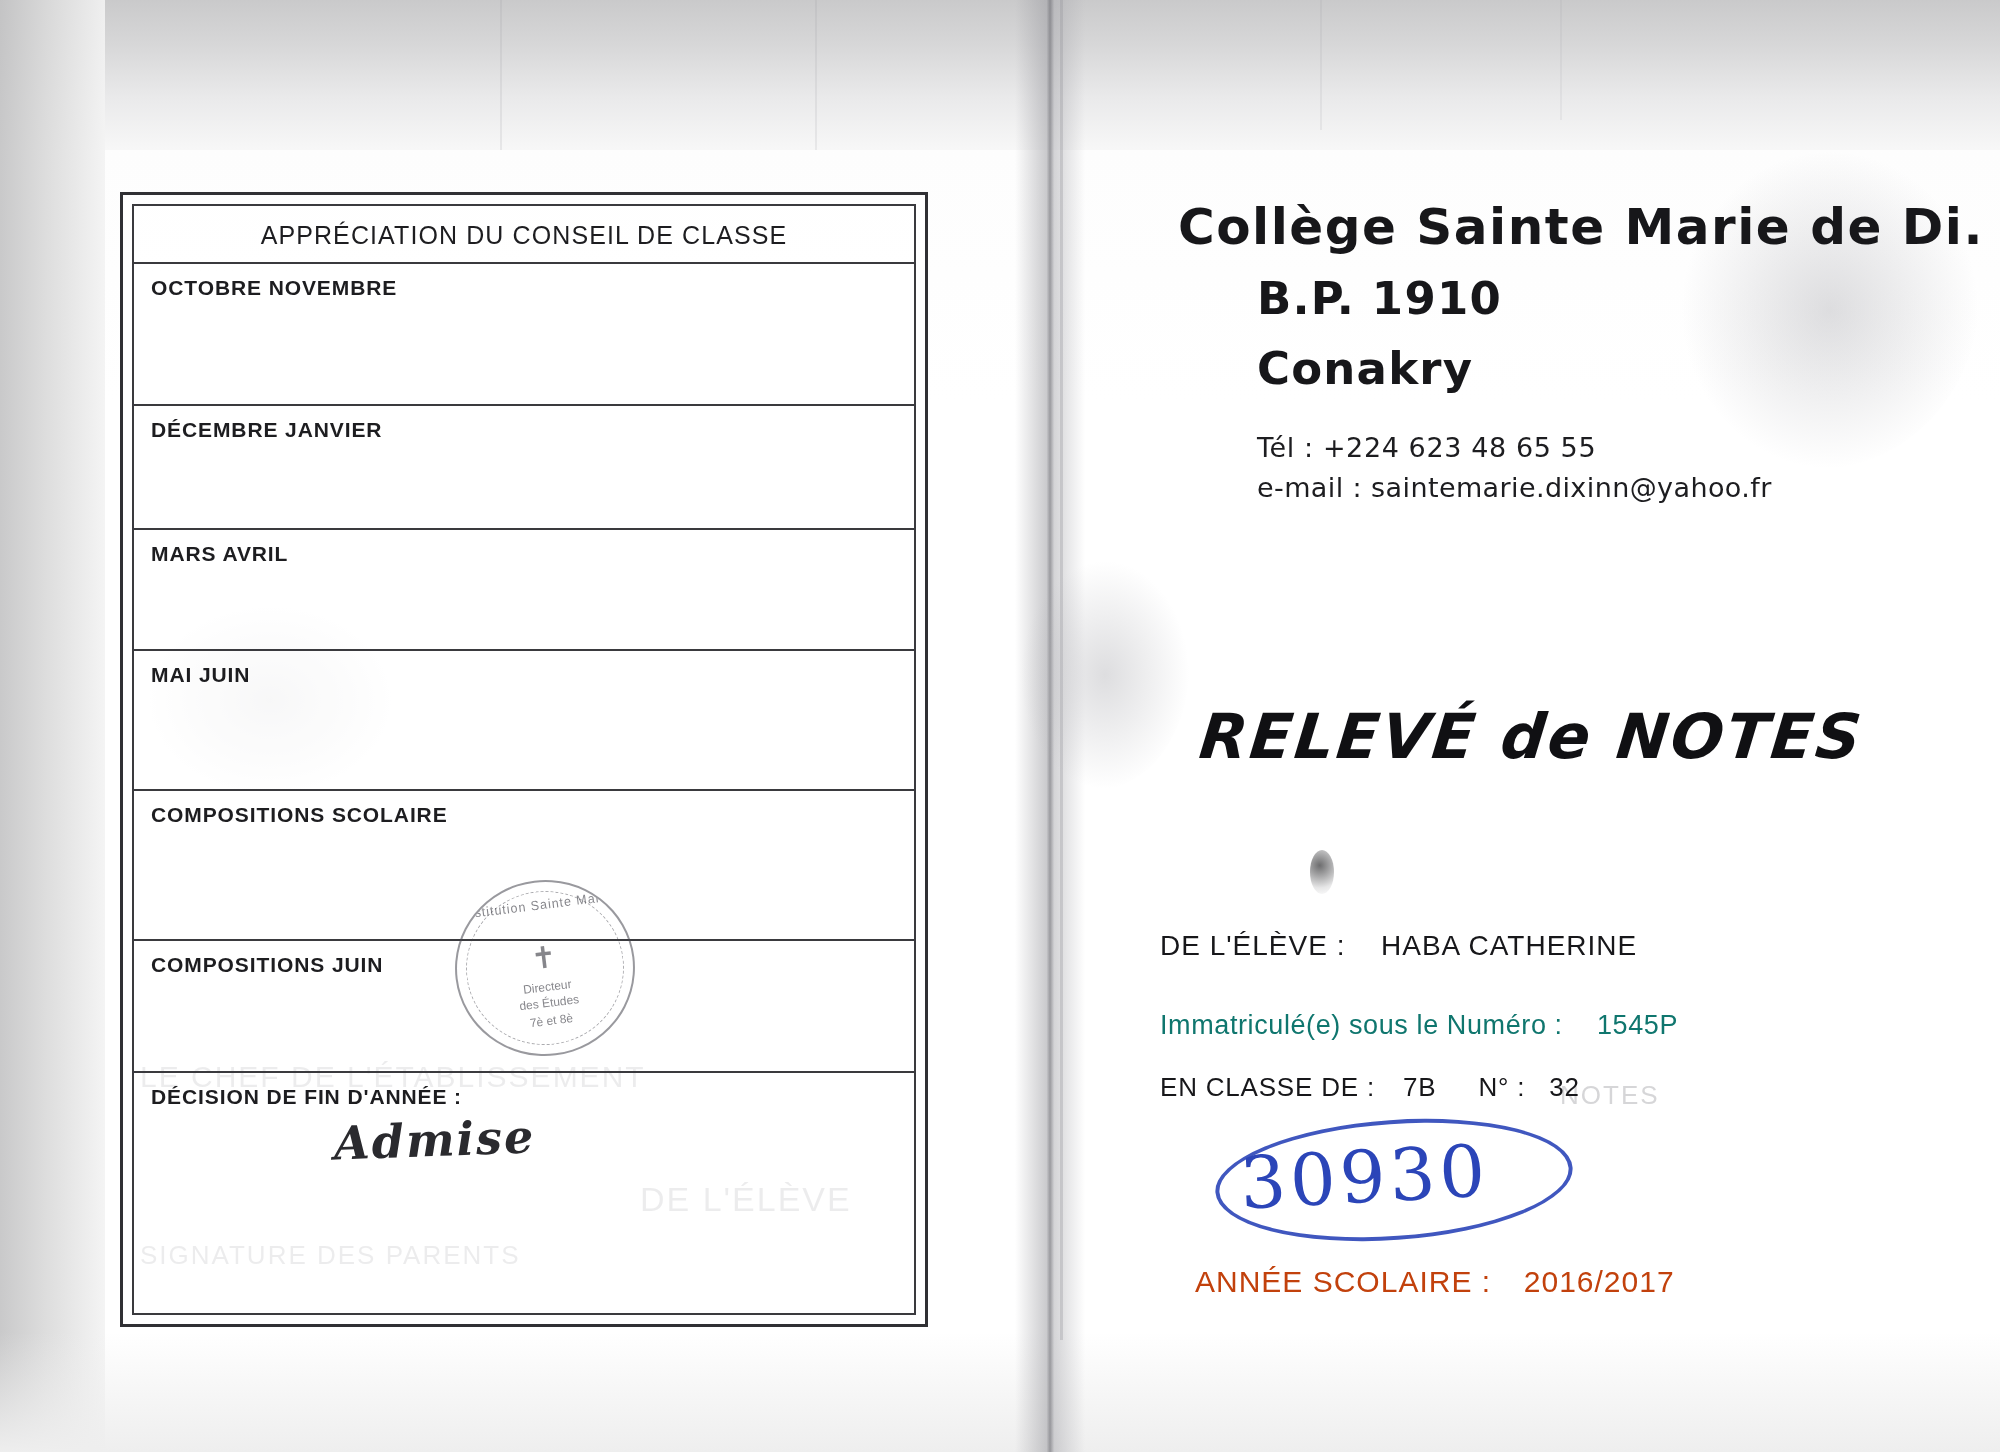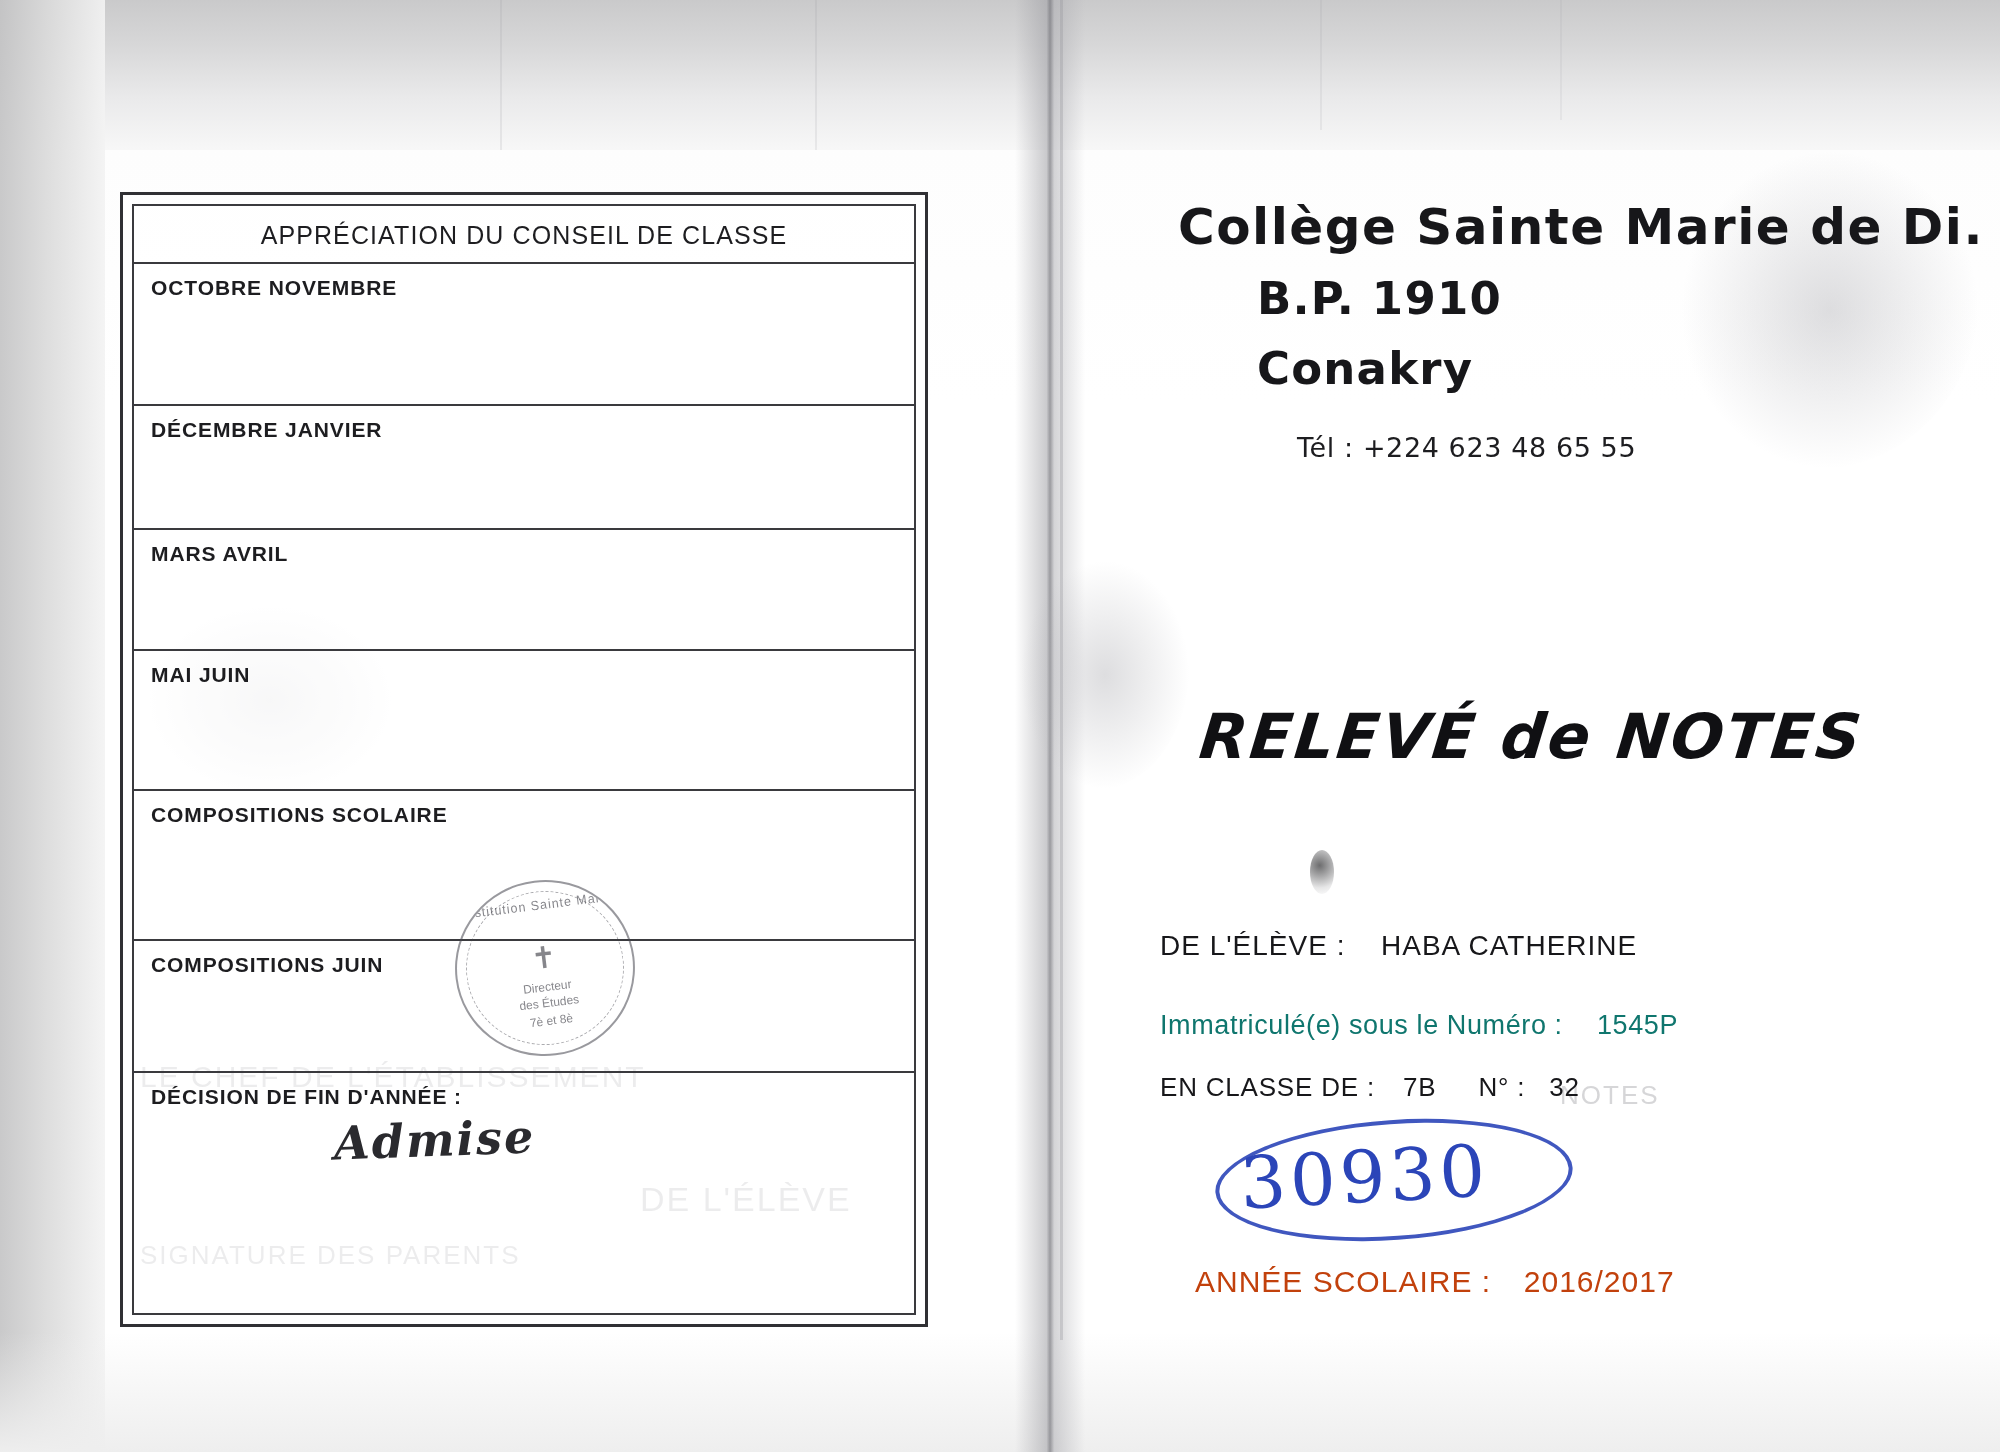--- a/index.html
+++ b/index.html
@@ -206,21 +206,20 @@
     font-family: "DejaVu Sans", sans-serif;
   }
   .school-tel {
     position: absolute;
     left: 1257px;
     top: 432px;
     font-size: 27px;
     letter-spacing: .6px;
     color: #1d1d20;
     font-family: "DejaVu Sans", sans-serif;
-    margin-left: 40px;
   }
   .school-mail {
     position: absolute;
     left: 1257px;
     top: 472px;
     font-size: 27px;
     letter-spacing: .4px;
     color: #1d1d20;
     font-family: "DejaVu Sans", sans-serif;
   }
@@ -371,20 +370,21 @@
     <div class="stamp-mid">✝</div>
     <div class="stamp-l1">Directeur</div>
     <div class="stamp-l2">des Études</div>
     <div class="stamp-l3">7è et 8è</div>
   </div>
 
   <div class="school-name">Collège Sainte Marie de Di.</div>
   <div class="school-bp">B.P. 1910</div>
   <div class="school-city">Conakry</div>
   <div class="school-tel">Tél : +224 623 48 65 55</div>
+  <div class="school-mail">e-mail : saintemarie.dixinn@yahoo.fr</div>
 
   <div class="doc-title">RELEVÉ de NOTES</div>
 
   <div class="student-line">
     <span>DE L'ÉLÈVE :</span>
     <span style="display:inline-block;width:18px;"></span>
     <span>HABA  CATHERINE</span>
   </div>
 
   <div class="matricule-line">

